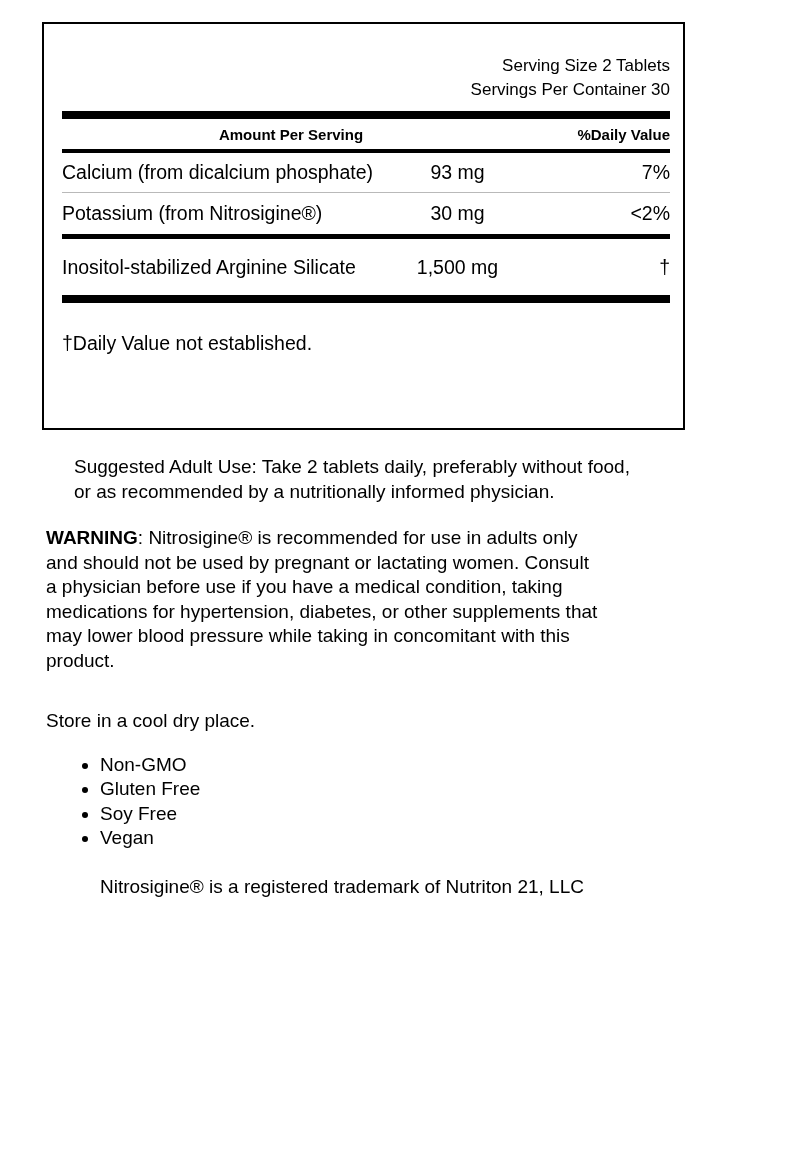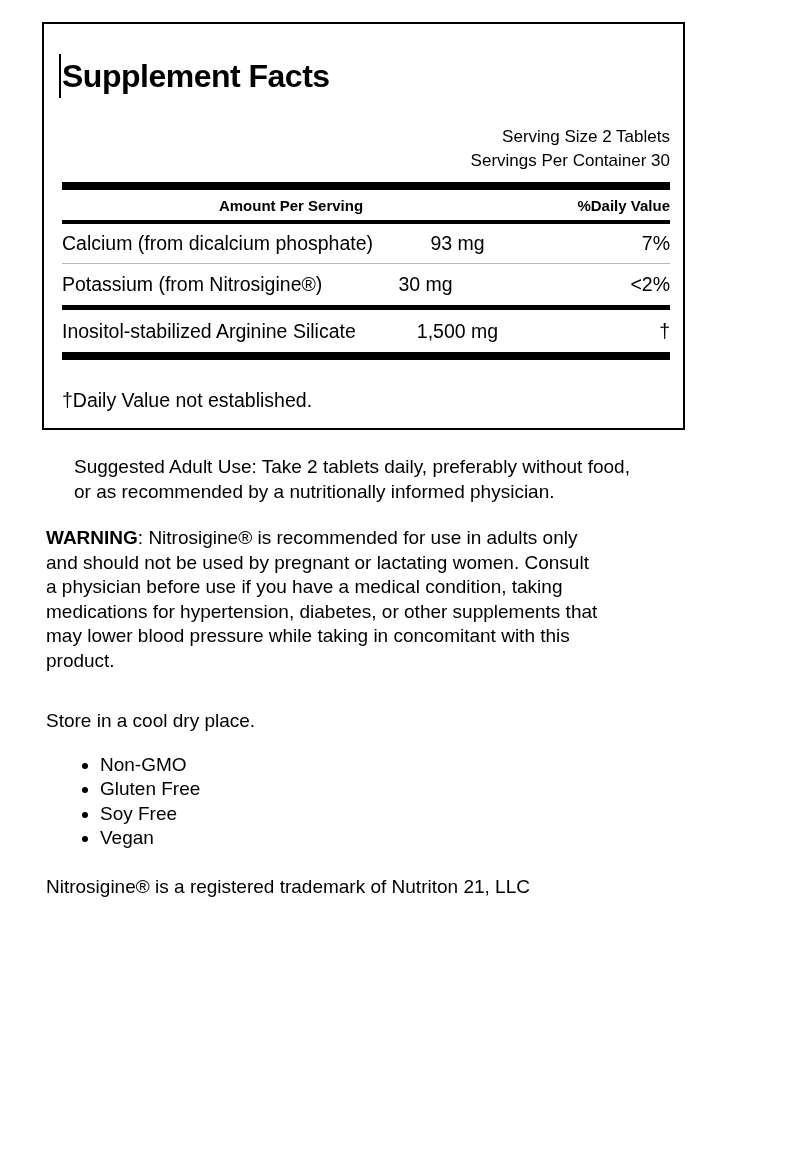--- a/index.html
+++ b/index.html
@@ -61,22 +61,22 @@
   }
   .hdr-amount { flex: 1; text-align: center; }
   .hdr-dv { width: 150px; text-align: right; }
 
   .facts-row {
     display: flex;
     align-items: center;
     font-size: 19.5px;
   }
   .facts-row.r1 { height: 39px; }
-  .facts-row.r2 { height: 41px; gap: 32px; }
-  .facts-row.r3 { height: 42px; }
+  .facts-row.r2 { height: 41px; }
+  .facts-row.r3 { height: 56px; }
   .cell-name { flex: 1; text-align: left; }
   .cell-amount { width: 125px; text-align: center; }
   .cell-dv { width: 150px; text-align: right; }
 
   .facts-footnote {
     margin-top: 28px;
     font-size: 19.5px;
     line-height: 24px;
   }
 
@@ -100,29 +100,27 @@
     margin-top: 19px;
     padding-left: 54px;
     list-style: disc;
   }
   .features-list li {
     font-size: 19px;
     line-height: 24.5px;
   }
   .trademark {
     margin-top: 24px;
+    margin-left: 54px;
   }
 </style>
 </head>
 <body>
 
 <div class="facts-box">
-  <h1 class="facts-title">
-    <span class="caret"></span><span>Supplement Facts</span>
-  </h1>
 
   <div class="serving-block">
     <div class="serving-line">Serving Size 2 Tablets</div>
     <div class="serving-line">Servings Per Container 30</div>
   </div>
 
   <div class="bar bar-top"></div>
 
   <div class="facts-header-row">
     <div class="hdr-amount">Amount Per Serving</div>

